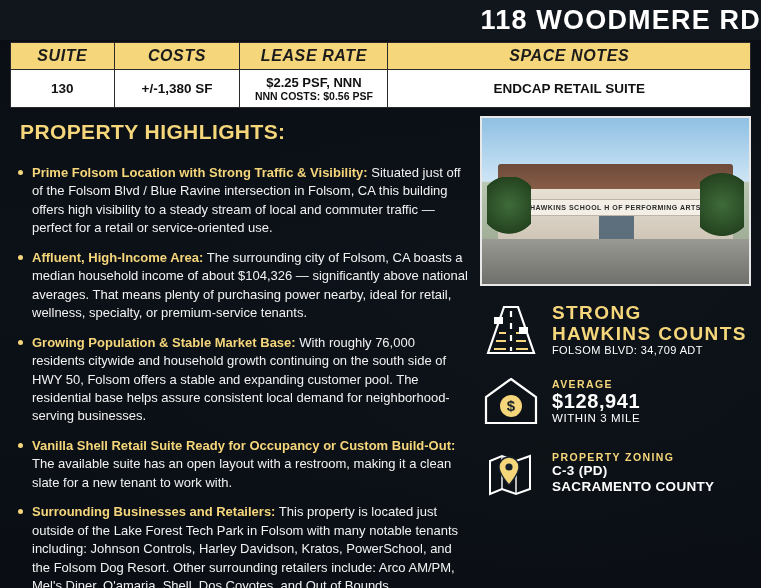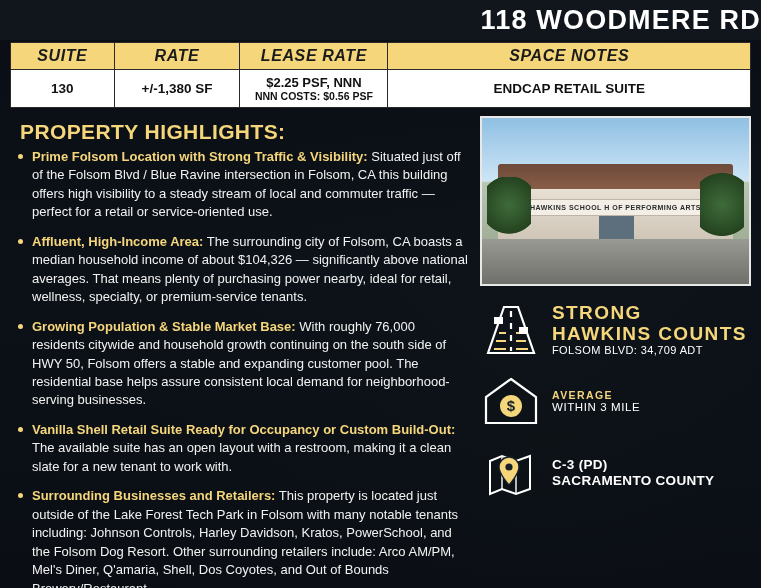--- a/index.html
+++ b/index.html
@@ -80,21 +80,21 @@
   .right {
     width: 283px;
     padding: 0 10px 0 2px;
   }
 
   h2.highlights {
     color: #f5d67a;
     font-size: 21px;
     font-weight: bold;
     letter-spacing: .4px;
-    margin: 2px 0 4px 2px;
+    margin: 2px 0 20px 2px;
   }
 
   ul.bullets { list-style: none; }
   ul.bullets li {
     position: relative;
     padding-left: 14px;
     margin-bottom: 11px;
     font-size: 13px;
     line-height: 1.42;
     color: #f2f2f2;
@@ -220,21 +220,21 @@
 
   <div class="title-bar">
     <h1>118 WOODMERE RD</h1>
   </div>
 
   <div class="table-wrap">
     <table class="specs">
       <thead>
         <tr>
           <th class="c1">SUITE</th>
-          <th class="c2">RATE</th>
+          <th class="c2">COSTS</th>
           <th class="c3">LEASE RATE</th>
           <th class="c4">SPACE NOTES</th>
         </tr>
       </thead>
       <tbody>
         <tr>
           <td class="c1">130</td>
           <td class="c2">+/-1,380 SF</td>
           <td class="c3 lease-rate">
             <span class="line1">$2.25 PSF, NNN</span>
@@ -304,34 +304,36 @@
       <div class="stat-block">
         <div class="stat-icon">
           <svg width="58" height="52" viewBox="0 0 58 52" aria-hidden="true">
             <path d="M29 4 L54 22 L54 48 L4 48 L4 22 Z" fill="none" stroke="#ffffff" stroke-width="2.2"></path>
             <circle cx="29" cy="31" r="11" fill="#f5d67a"></circle>
             <text x="29" y="36" font-size="15" font-family="Liberation Sans, sans-serif" font-weight="bold" fill="#15202b" text-anchor="middle">$</text>
           </svg>
         </div>
         <div class="stat-text">
           <div class="stat-small">AVERAGE</div>
+          <div class="stat-big">$128,941</div>
           <div class="stat-sub">WITHIN 3 MILE</div>
         </div>
       </div>
 
       <div class="stat-block">
         <div class="stat-icon">
           <svg width="58" height="52" viewBox="0 0 58 52" aria-hidden="true">
             <path d="M8 14 L20 9 L34 14 L48 9 L48 42 L34 47 L20 42 L8 47 Z" fill="none" stroke="#ffffff" stroke-width="2"></path>
             <path d="M20 9 v33 M34 14 v33" stroke="#ffffff" stroke-width="1.4"></path>
             <path d="M27 10 a10 10 0 0 1 10 10 c0 7 -10 18 -10 18 s-10 -11 -10 -18 a10 10 0 0 1 10 -10 z" fill="#f5d67a" stroke="#15202b" stroke-width="1.4"></path>
             <circle cx="27" cy="20" r="3.6" fill="#15202b"></circle>
           </svg>
         </div>
         <div class="stat-text">
+          <div class="stat-small">PROPERTY ZONING</div>
           <div class="zoning-val">C-3 (PD)</div>
           <div class="zoning-val">SACRAMENTO COUNTY</div>
         </div>
       </div>
 
     </div>
   </div>
 </div>
 
 </body></html>

